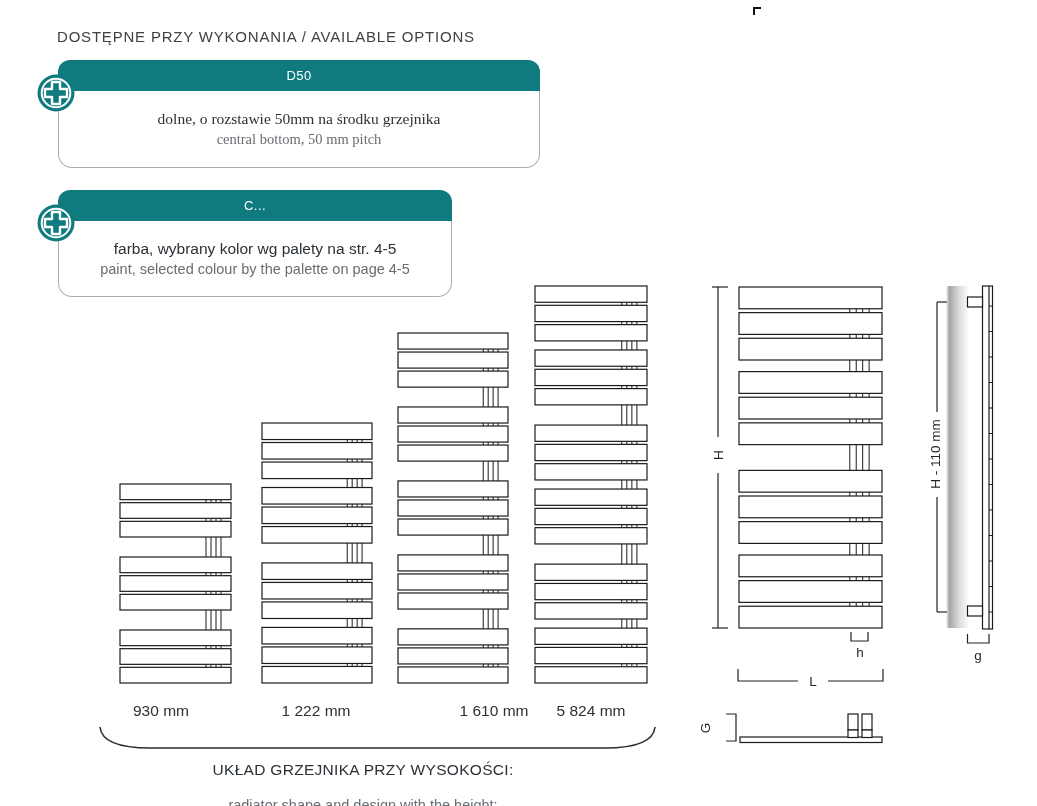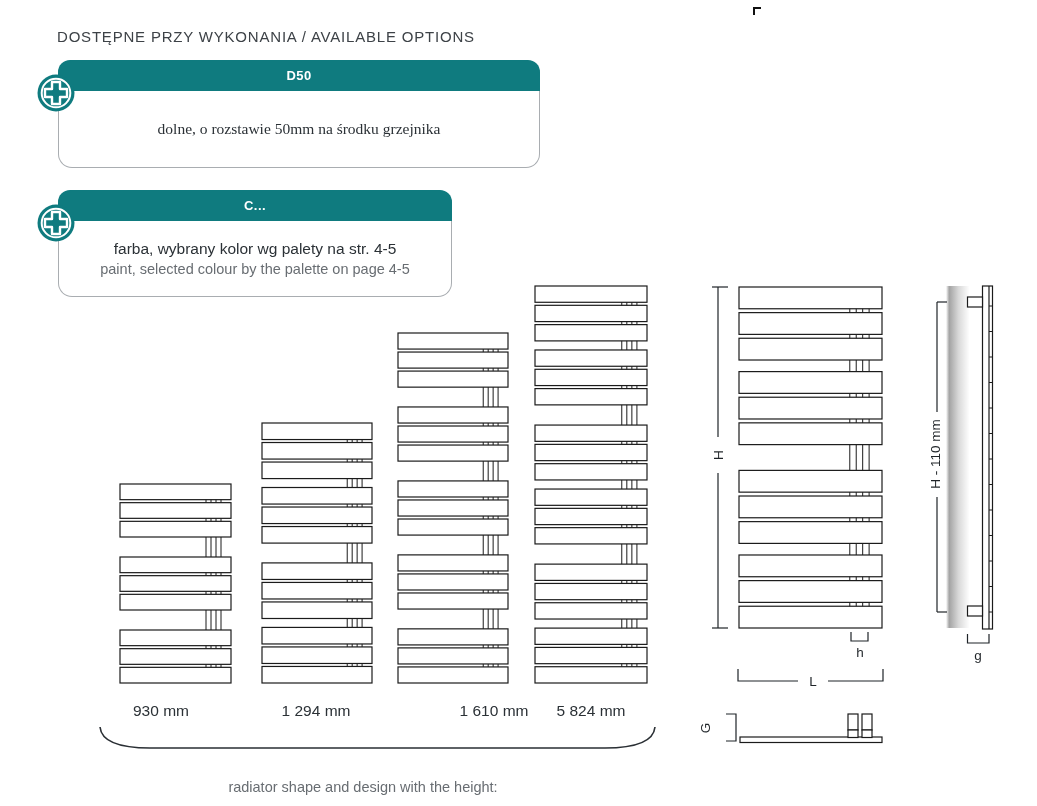--- a/index.html
+++ b/index.html
@@ -12,21 +12,21 @@
   .heading{
     left:57px;top:28px;font-size:15px;letter-spacing:.8px;
     color:#3d4247;font-weight:500;
   }
   .corner-mark{
     left:753px;top:7px;width:6px;height:6px;
     border-top:2px solid #111;border-left:2px solid #111;
   }
   .option-card{border-radius:12px;}
   .option-card .card-header{
-    background:var(--teal,#0f7b7f);color:#ffffff;font-weight:bold;
+    background:var(--teal,#0f7b7f);color:#ffffff;font-weight:normal;
     font-size:13px;letter-spacing:.4px;text-align:center;
     height:31px;line-height:31px;border-radius:12px 12px 0 0;
   }
   .option-card .card-body{
     background:#ffffff;border:1.5px solid #a9adb1;border-top:none;
     border-radius:0 0 14px 14px;text-align:center;
     display:flex;flex-direction:column;justify-content:center;gap:3px;
   }
   .line-pl{font-size:15.5px;color:#2b3136;}
   .line-en{font-size:14.5px;color:#686d72;}
@@ -49,20 +49,21 @@
 <body>
 
 <div class="abs heading">DOSTĘPNE PRZY WYKONANIA / AVAILABLE OPTIONS</div>
 
 <div class="abs corner-mark"></div>
 
 <div class="abs option-card" style="left:58px;top:60px;width:482px;">
   <div class="card-header">D50</div>
   <div class="card-body" style="height:76px;font-family:Liberation Serif, serif;">
     <div class="line-pl">dolne, o rozstawie 50mm na środku grzejnika</div>
+    <div class="line-en">central bottom, 50 mm pitch</div>
   </div>
 </div>
 
 <div class="abs option-card" style="left:58px;top:190px;width:394px;">
   <div class="card-header">C...</div>
   <div class="card-body" style="height:75px;">
     <div class="line-pl">farba, wybrany kolor wg palety na str. 4-5</div>
     <div class="line-en">paint, selected colour by the palette on page 4-5</div>
   </div>
 </div>
@@ -251,19 +252,20 @@
   <text class="dim" x="936" y="460" text-anchor="middle" transform="rotate(-90 935 455)">H - 110 mm</text>
   <g stroke="#1f2428" stroke-width="1.2" fill="none">
     <path d="M 967.5 634 V 643 H 989 V 634"></path>
   </g>
   <text class="dim" x="978" y="660" text-anchor="middle">g</text>
 
   <path d="M 100 727 Q 102 748 150 748 L 605 748 Q 653 748 655 727" fill="none" stroke="#2a2f34" stroke-width="1.6"></path>
 </svg>
 
 <div class="abs height-label" style="left:161px;">930 mm</div>
-<div class="abs height-label" style="left:316px;">1 294 mm</div>
+<div class="abs height-label" style="left:316px;">1 222 mm</div>
 <div class="abs height-label" style="left:453px;margin-left:41px;">1 610 mm</div>
 <div class="abs height-label" style="left:591px;">5 824 mm</div>
 
 <div class="abs caption">
+  <div class="cap1">UKŁAD GRZEJNIKA PRZY WYSOKOŚCI:</div>
   <div class="cap2">radiator shape and design with the height:</div>
 </div>
 
 </body></html>

